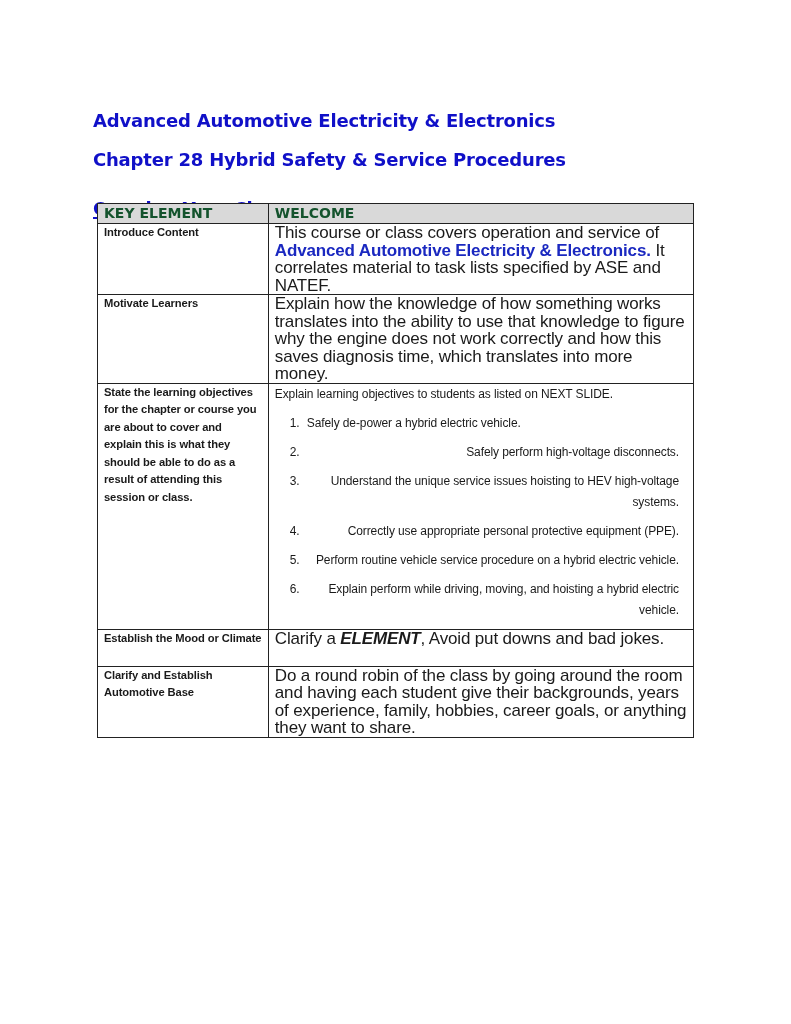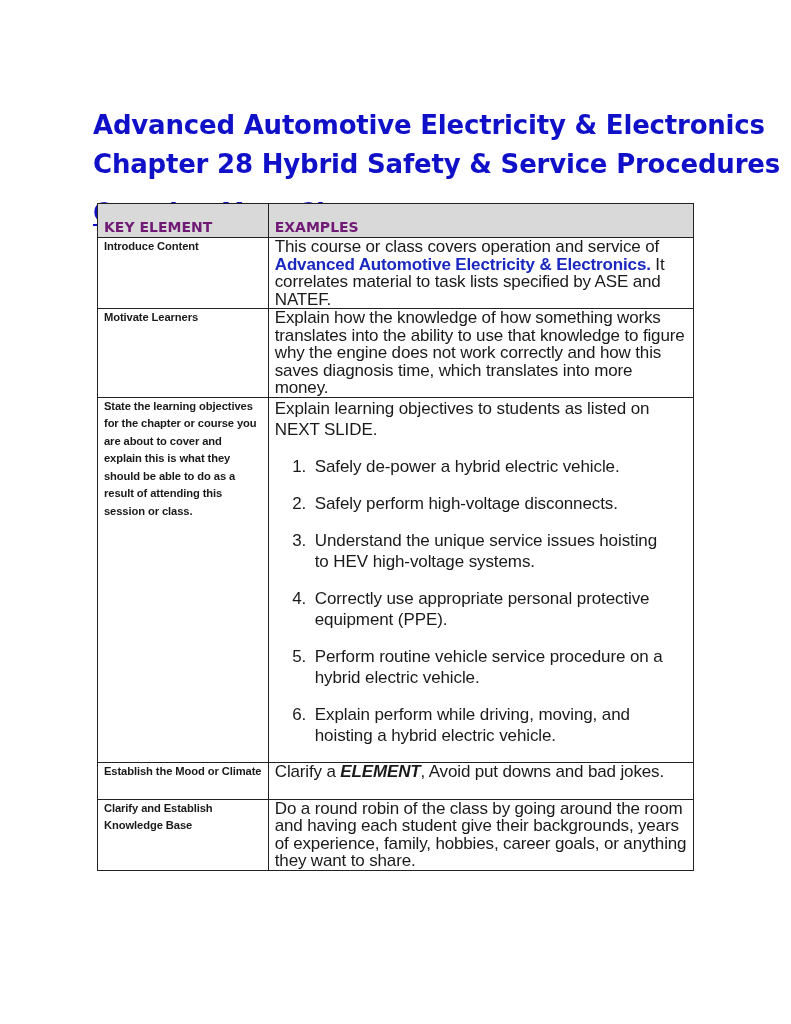--- a/index.html
+++ b/index.html
@@ -14,21 +14,21 @@
       overflow: hidden;
       font-family: "DejaVu Sans", sans-serif;
       color: #111;
     }
     .title {
       position: absolute;
       left: 93px;
       font-family: "DejaVu Sans", sans-serif;
       font-weight: bold;
       color: #1010c8;
-      font-size: 26px;
+      font-size: 18px;
       letter-spacing: -0.2px;
       white-space: nowrap;
       margin: 0;
     }
     #title-main { top: 110px; }
     #title-chapter { top: 149px; }
     #title-opening {
       top: 178px;
       text-decoration: underline;
       text-decoration-thickness: 2px;
@@ -46,24 +46,24 @@
     table.lesson td, table.lesson th {
       border: 1px solid #222;
       vertical-align: top;
       padding: 0 6px;
       text-align: left;
     }
     table.lesson th {
       background: #d9d9d9;
       font-family: "DejaVu Sans", sans-serif;
       font-weight: bold;
-      color: #701a75;
+      color: #14532d;
       font-size: 14px;
       line-height: 17px;
-      padding-top: 15px;
+      padding-top: 1px;
       padding-bottom: 1px;
     }
     col.key { width: 171px; }
     col.ex { width: 426px; }
     td.key {
       font-weight: bold;
       font-size: 11.2px;
       line-height: 17.5px;
       padding-top: 1px;
       color: #1a1a1a;
@@ -78,39 +78,39 @@
     }
     .blue-bold {
       color: #1a28c0;
       font-weight: bold;
     }
     .welcome {
       font-weight: bold;
       font-style: italic;
     }
     td.ex-objectives {
-      font-size: 17px;
+      font-size: 12px;
       line-height: 21px;
       padding-top: 2px;
       padding-bottom: 0;
       color: #1a1a1a;
       letter-spacing: -0.1px;
     }
     .obj-intro {
       margin: 0 0 0 0;
     }
     ol.objectives {
       margin: 0;
       padding-left: 20px;
     }
     ol.objectives li {
-      margin: 16px;
+      margin: 8px;
       padding-left: 4px;
     }
-    ol.objectives li + li { margin-top: 0px; }
+    ol.objectives li + li { margin-top: 0px; text-align: right; }
     tr.r1 td { height: 52px; }
     tr.r2 td { height: 70px; }
     tr.r3 td { height: 238px; }
     tr.r4 td { height: 36px; }
     tr.r5 td { height: 16px; }
     tr.r6 td { height: 50px; }
   </style>
 </head>
 <body>
 
@@ -119,21 +119,21 @@
 <h2 class="title" id="title-opening">Opening Your Class</h2>
 
 <table class="lesson">
   <colgroup>
     <col class="key">
     <col class="ex">
   </colgroup>
   <thead>
     <tr>
       <th>KEY ELEMENT</th>
-      <th>EXAMPLES</th>
+      <th>WELCOME</th>
     </tr>
   </thead>
   <tbody>
     <tr class="r1">
       <td class="key">Introduce Content</td>
       <td class="ex"><span>This course or class covers operation and service of </span><span class="blue-bold">Advanced Automotive Electricity &amp; Electronics.</span><span> It correlates material to task lists specified by ASE and NATEF.</span></td>
     </tr>
     <tr class="r2">
       <td class="key">Motivate Learners</td>
       <td class="ex">Explain how the knowledge of how something works translates into the ability to use that knowledge to figure why the engine does not work correctly and how this saves diagnosis time, which translates into more money.</td>
@@ -150,17 +150,17 @@
           <li>Perform routine vehicle service procedure on a hybrid electric vehicle.</li>
           <li>Explain perform while driving, moving, and hoisting a hybrid electric vehicle.</li>
         </ol>
       </td>
     </tr>
     <tr class="r4">
       <td class="key">Establish the Mood or Climate</td>
       <td class="ex"><span>Clarify a </span><span class="welcome">ELEMENT</span><span>, Avoid put downs and bad jokes.</span></td>
     </tr>
     <tr class="r6">
-      <td class="key">Clarify and Establish Knowledge Base</td>
+      <td class="key">Clarify and Establish Automotive Base</td>
       <td class="ex">Do a round robin of the class by going around the room and having each student give their backgrounds, years of experience, family, hobbies, career goals, or anything they want to share.</td>
     </tr>
   </tbody>
 </table>
 
 </body></html>

